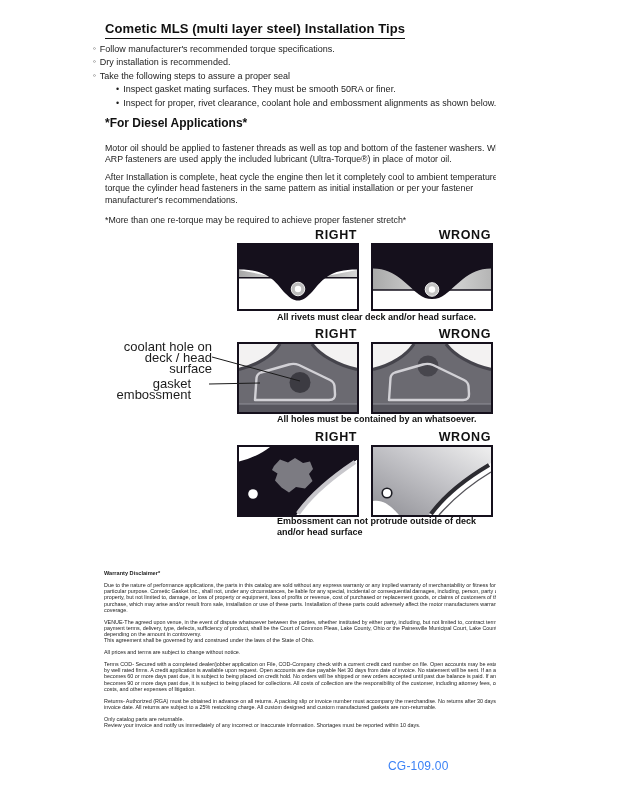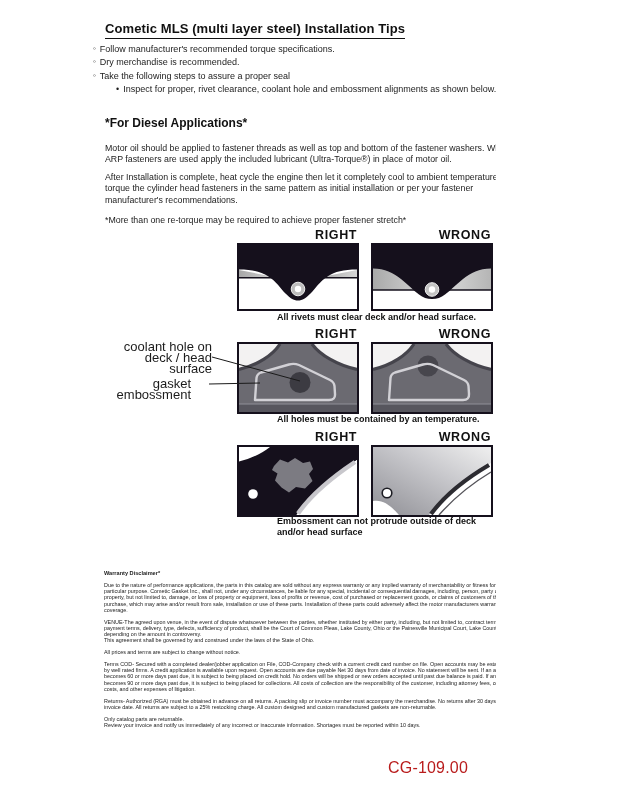--- a/index.html
+++ b/index.html
@@ -28,38 +28,41 @@
   .caption{position:absolute;font-size:9px;font-weight:bold;color:#111;line-height:11px;margin-left:40px;}
 
   .callout{position:absolute;font-size:13px;color:#1c1c1c;text-align:right;line-height:11px;}
   .leader{position:absolute;left:204px;top:350px;z-index:6;pointer-events:none;}
 
   .legal{position:absolute;left:104px;top:570px;width:414px;font-size:5.4px;line-height:6.15px;color:#222;}
   .legal .lh{font-weight:bold;font-size:5.6px;margin:0 0 6px 0;}
   .legal p{margin:0 0 5.8px 0;}
   .legal p.tight{margin:0;}
 
-  .footer{position:absolute;left:388px;top:759px;font-size:16px;color:#b91c1c;letter-spacing:.2px;}
+  .footer{position:absolute;left:388px;top:759px;font-size:12px;color:#3b82f6;letter-spacing:.2px;}
 </style>
 </head>
 <body>
 
 <div class="page">
 
   <div class="title">Cometic MLS (multi layer steel) Installation Tips</div>
 
   <div class="tips">
     <div class="tip-row">
       <span class="b1">◦</span><span>Follow manufacturer's recommended torque specifications.</span>
     </div>
     <div class="tip-row">
-      <span class="b1">◦</span><span>Dry merchandise is recommended.</span>
+      <span class="b1">◦</span><span>Dry installation is recommended.</span>
     </div>
     <div class="tip-row">
       <span class="b1">◦</span><span>Take the following steps to assure a proper seal</span>
+    </div>
+    <div class="tip-row sub">
+      <span class="b2">•</span><span>Inspect gasket mating surfaces.  They must be smooth 50RA or finer.</span>
     </div>
     <div class="tip-row sub">
       <span class="b2">•</span><span>Inspect for proper, rivet clearance, coolant hole and embossment alignments as shown below.</span>
     </div>
   </div>
 
   <div class="diesel-h">*For Diesel Applications*</div>
   <p class="body-p p1">Motor oil should be applied to fastener threads as well as top and bottom of the fastener washers. When ARP fasteners are used apply the included lubricant (Ultra-Torque®) in place of motor oil.</p>
   <p class="body-p p2">After Installation is complete, heat cycle the engine then let it completely cool to ambient temperature. Re-torque the cylinder head fasteners in the same pattern as initial installation or per your fastener manufacturer's recommendations.</p>
   <p class="body-p p3">*More than one re-torque may be required to achieve proper fastener stretch*</p>
@@ -141,21 +144,21 @@
       <path d="M118,0 H73 C81,11 98,21 118,25.5 Z" fill="#f3f2f2"></path>
       <path d="M41,0 C34,11 19,21 0,25.5" stroke="#45444c" stroke-width="3.2" fill="none"></path>
       <path d="M73,0 C81,11 98,21 118,25.5" stroke="#45444c" stroke-width="3.2" fill="none"></path>
       <rect x="0" y="60" width="118" height="8" fill="#57565e"></rect>
       <line x1="0" y1="60" x2="118" y2="60" stroke="#908f98" stroke-width="1"></line>
       <circle cx="55" cy="22" r="10.5" fill="#47464d"></circle>
       <path d="M16,56 L17.5,34 Q18,30 22,28.5 L50,20.5 Q55,19 60,21 L91,36 Q95,38 95.5,42 L96,50 Q96.5,56 90,56 Z" fill="none" stroke="#d2d1d6" stroke-width="2.4" stroke-linejoin="round"></path>
     </svg>
   </div>
 
-  <div class="caption" style="left:237px;top:414px;">All holes must be contained by an temperature.</div>
+  <div class="caption" style="left:237px;top:414px;">All holes must be contained by an whatsoever.</div>
 
   <div class="rw-label" style="left:237px;top:430px;">RIGHT</div>
   <div class="rw-label" style="left:371px;top:430px;">WRONG</div>
 
   <div class="dbox" style="left:237px;top:445px;">
     <svg width="118" height="68" viewBox="0 0 118 68">
       <rect width="118" height="68" fill="#fff"></rect>
       <path d="M0,14.5 C11,12 22,7 31,0 H118 V13 C96,27 73,45 57.5,68 H0 Z" fill="#15101c"></path>
       <path d="M118,13 C96,27 73,45 57.5,68 H118 Z" fill="#ffffff"></path>
       <path d="M116,15 C95,29 73,46.5 59,66.5" stroke="#c8c7cc" stroke-width="4.5" fill="none"></path>

